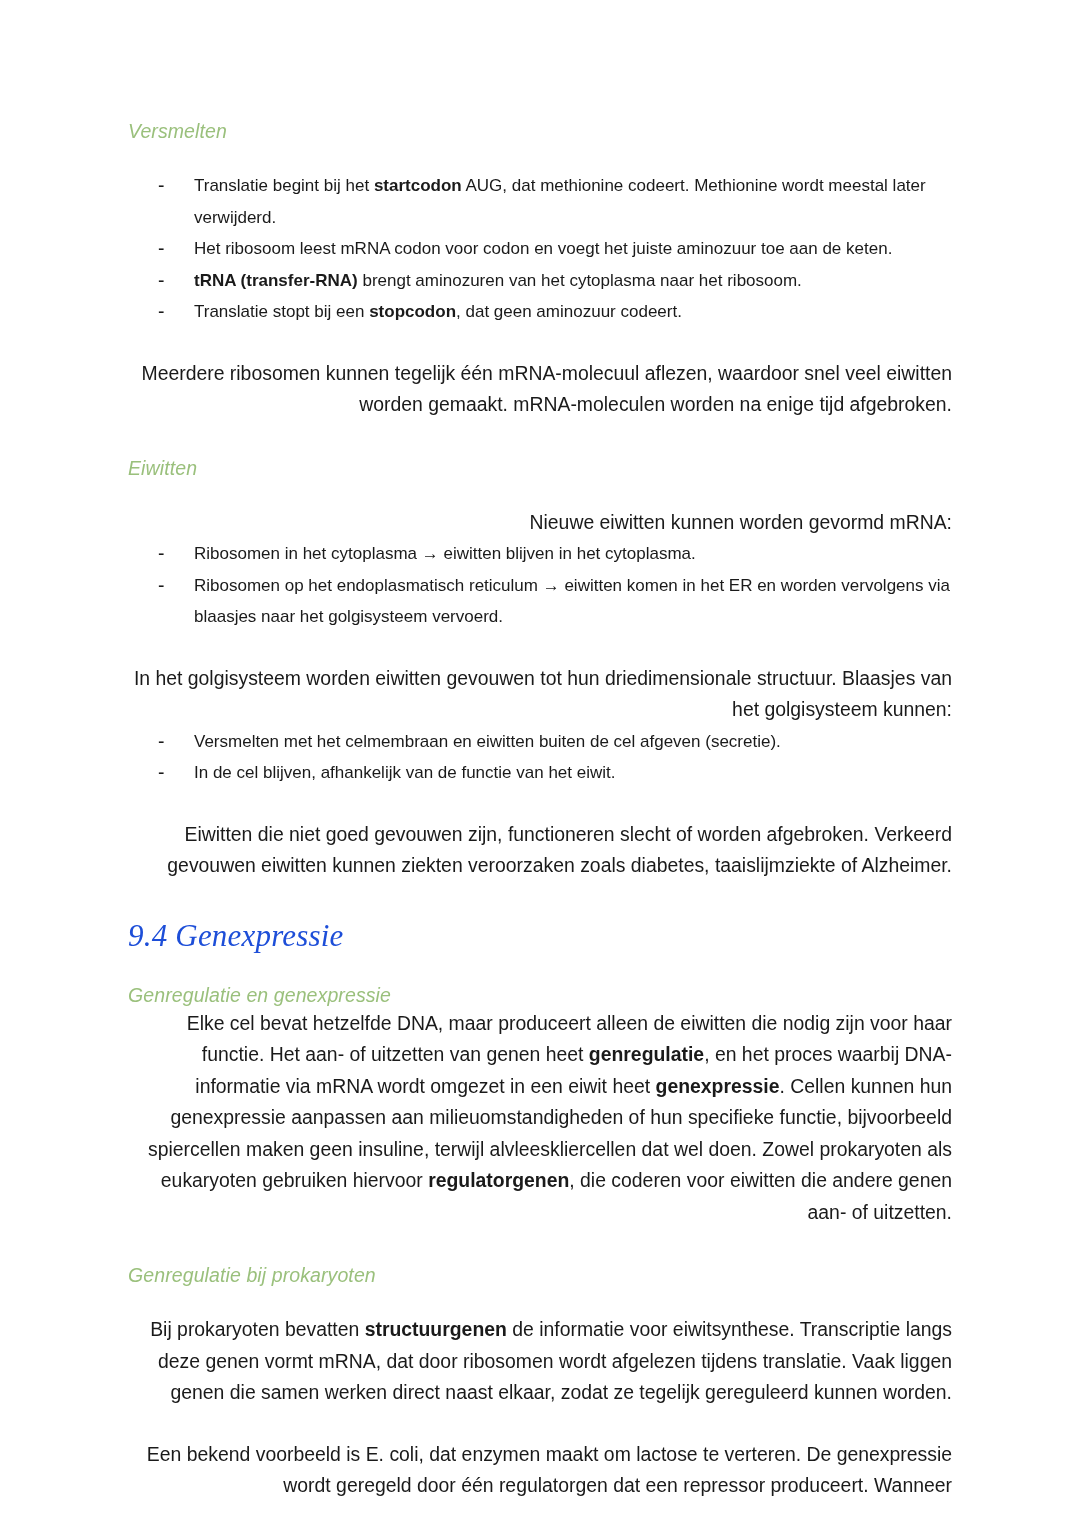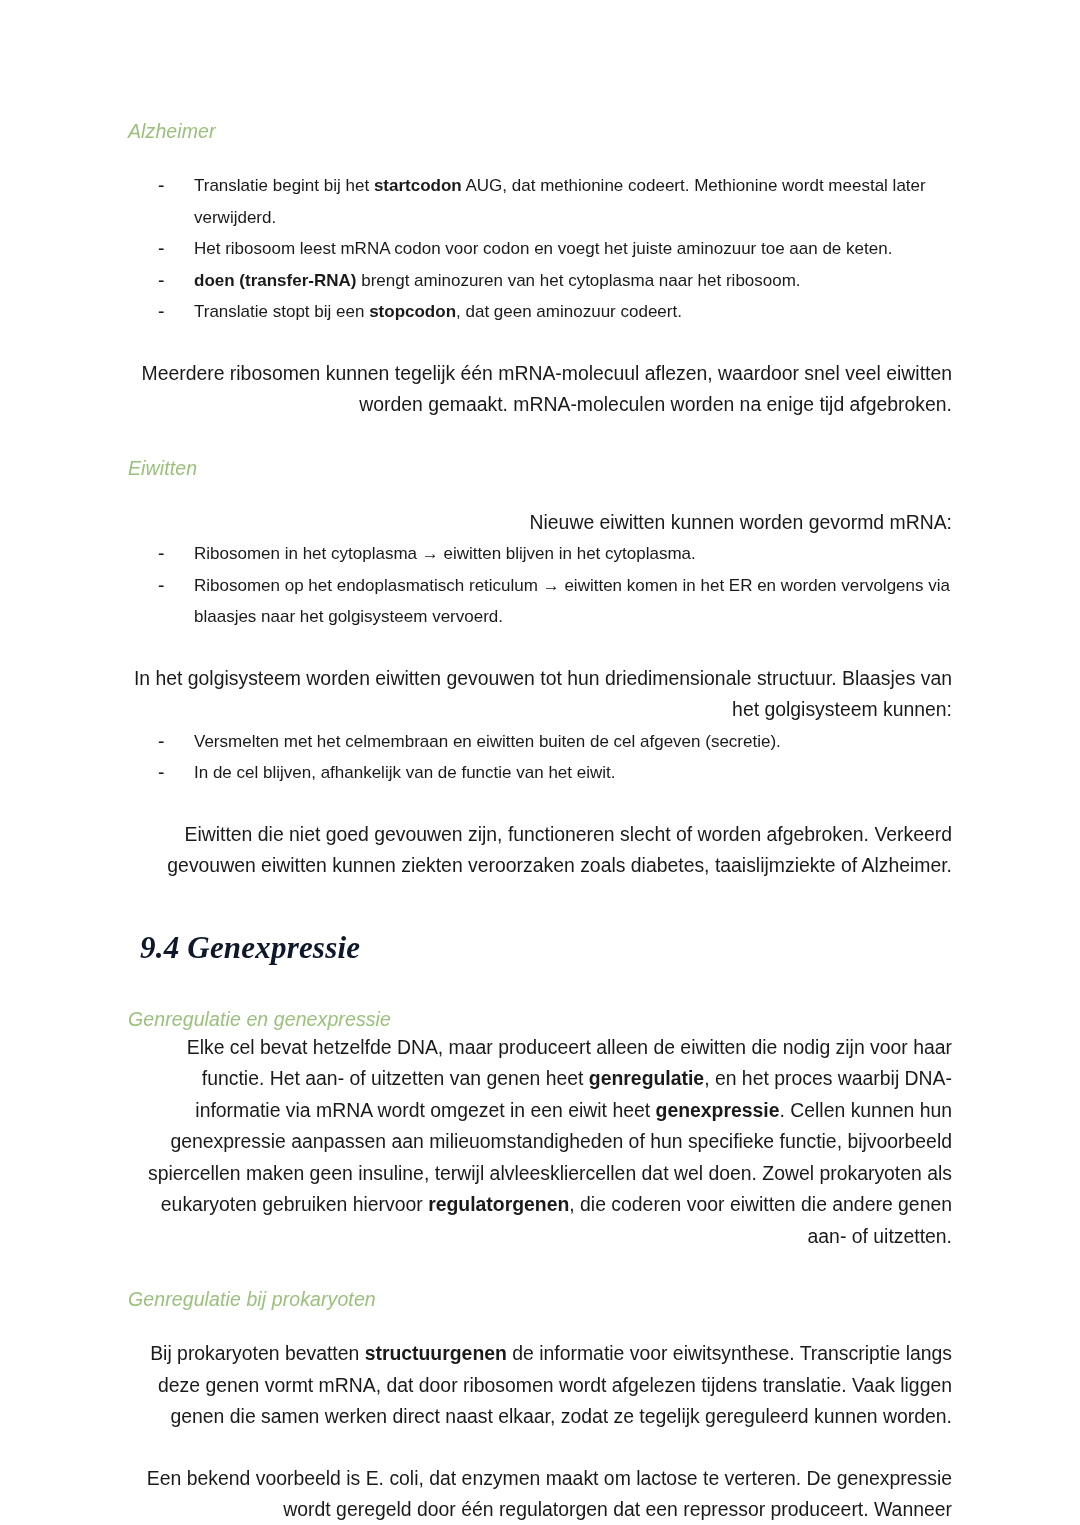--- a/index.html
+++ b/index.html
@@ -34,25 +34,25 @@
     font-weight: 400;
     font-size: 19.5px;
     line-height: 26px;
     color: #9ac07c;
     margin: 0;
     letter-spacing: 0.1px;
   }
   .chapter-head {
     font-family: "Liberation Serif", serif;
     font-style: italic;
-    font-weight: 700;
+    font-weight: 400;
     font-size: 31px;
     line-height: 40px;
-    color: #0f172a;
-    margin: 12px;
+    color: #1d4ed8;
+    margin: 0;
     letter-spacing: 0.2px;
   }
 
   
   p.para {
     font-size: 19.4px;
     line-height: 31.5px;
     margin: 0;
     color: #1a1a1a;
     text-align: right;
@@ -85,33 +85,33 @@
   .gap-26 { height: 26px; }
   .gap-30 { height: 30px; }
   .gap-34 { height: 34px; }
 </style>
 </head>
 <body>
 
 <div class="page">
   <div class="doc-body">
 
-    <h2 class="sub-head">Alzheimer</h2>
+    <h2 class="sub-head">Versmelten</h2>
 
     <div class="gap-26"></div>
 
     <ul class="dash-list">
       <li>
         <span>Translatie begint bij het </span><b>startcodon</b><span> AUG, dat methionine codeert. Methionine wordt meestal later verwijderd.</span>
       </li>
       <li>
         <span>Het ribosoom leest mRNA codon voor codon en voegt het juiste aminozuur toe aan de keten.</span>
       </li>
       <li>
-        <b>doen (transfer-RNA)</b><span> brengt aminozuren van het cytoplasma naar het ribosoom.</span>
+        <b>tRNA (transfer-RNA)</b><span> brengt aminozuren van het cytoplasma naar het ribosoom.</span>
       </li>
       <li>
         <span>Translatie stopt bij een </span><b>stopcodon</b><span>, dat geen aminozuur codeert.</span>
       </li>
     </ul>
 
     <div class="gap-30"></div>
 
     <p class="para">Meerdere ribosomen kunnen tegelijk één mRNA-molecuul aflezen, waardoor snel veel eiwitten worden gemaakt. mRNA-moleculen worden na enige tijd afgebroken.</p>
 

